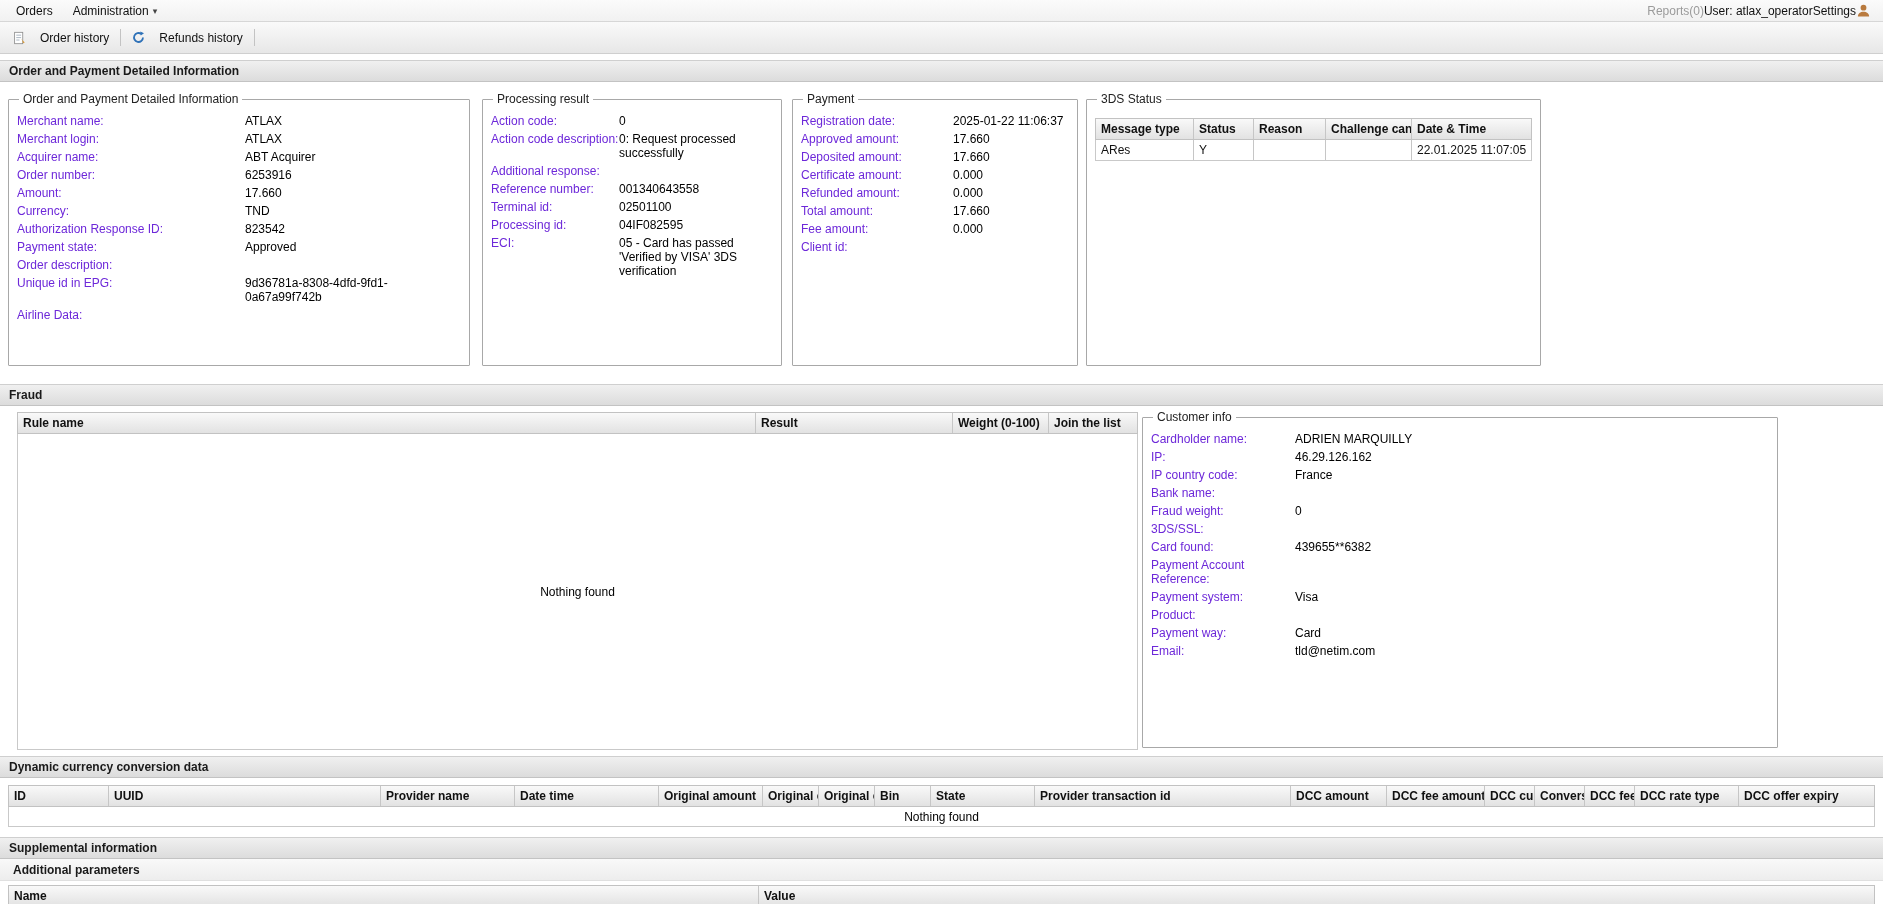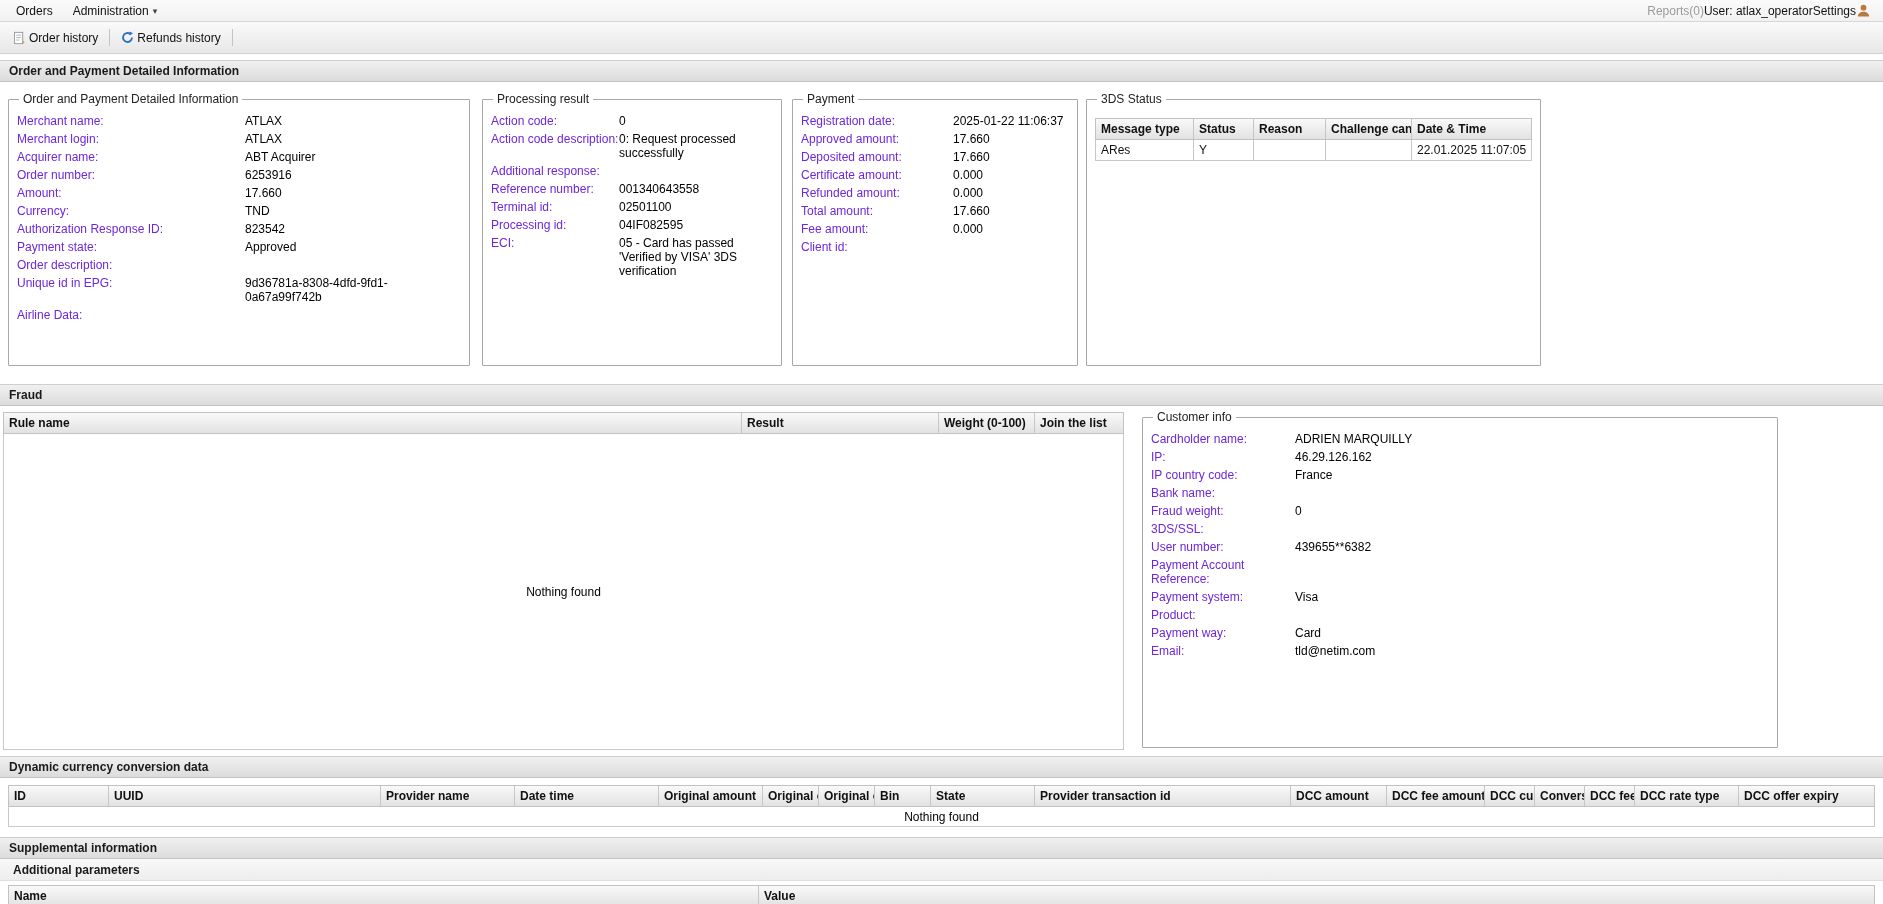--- a/index.html
+++ b/index.html
@@ -8,21 +8,21 @@
   
   .menubar{height:22px;display:flex;align-items:center;background:linear-gradient(#fbfbfb,#f1f1f1);
     border-bottom:1px solid #d7d7d7;padding:0 6px}
   .menu-item{padding:0 10px;height:100%;display:flex;align-items:center;gap:4px;cursor:default}
   .caret{font-size:9px;color:#444}
   .menu-right{margin-left:auto;display:flex;align-items:center;padding-right:6px}
   .muted{color:#9b9b9b}
   
   .tabbar{height:32px;display:flex;align-items:center;background:linear-gradient(#fafafa,#e7e7e7);
     border-bottom:1px solid #cfcfcf;padding:0 4px}
-  .tab{display:flex;align-items:center;gap:3px;padding:4px 9px;cursor:default}
+  .tab{display:flex;align-items:center;gap:14px;padding:4px 9px;cursor:default}
   .tabsep{width:1px;height:17px;background:#c3c3c3;margin:0 2px}
   
   .band{height:22px;display:flex;align-items:center;background:linear-gradient(#f0f0f0,#dcdcdc);
     border-top:1px solid #cfcfcf;border-bottom:1px solid #c3c3c3;font-weight:bold;padding:0 9px;color:#1a1a1a}
   .band.main{margin-top:6px}
   .band.fraud{margin-top:4px}
   .band.supp{margin-top:10px}
   .subband{height:22px;display:flex;align-items:center;background:linear-gradient(#f9f9f9,#ededed);
     border-bottom:1px solid #e0e0e0;font-weight:bold;padding:0 13px;margin-top:0;color:#1a1a1a}
   
@@ -43,21 +43,21 @@
   .rows{margin-top:4px}
   
   .ghead{display:flex;background:linear-gradient(#f9f9f9,#e2e2e2);border:1px solid #c2c2c2;font-weight:bold}
   .gc{padding:3px 5px;border-right:1px solid #c6c6c6;white-space:nowrap;overflow:hidden;line-height:14px}
   .gc:last-child{border-right:none;flex:1}
   .grow{display:flex;border:1px solid #c9c9c9;border-top:none;background:#fff}
   .grow .gc{font-weight:normal}
   #tds-table{margin-top:8px}
   
   .fraud-area{position:relative;height:350px;background:#fff}
-  .fraud-table{position:absolute;left:3px;top:6px;width:1121px}
+  .fraud-table{position:absolute;left:17px;top:6px;width:1121px}
   .fraud-body{height:316px;border:1px solid #c9c9c9;border-top:none;display:flex;align-items:center;
     justify-content:center;background:#fff;color:#000}
   #fs-cust{left:1142px;top:4px;width:636px;height:338px}
   
   .dcc-table{margin:7px 8px 0}
   .dcc-empty{height:20px;border:1px solid #c9c9c9;border-top:none;display:flex;align-items:center;
     justify-content:center;background:#fff;color:#000}
   
   .params-table{margin:4px 8px 0}
   .icon{display:inline-flex;align-items:center;justify-content:center}
@@ -299,21 +299,21 @@
         </div>
       <div class="frow">
           <span class="flbl">Fraud weight:</span>
           <span class="fval">0</span>
         </div>
       <div class="frow">
           <span class="flbl">3DS/SSL:</span>
           <span class="fval"></span>
         </div>
       <div class="frow">
-          <span class="flbl">User number:</span>
+          <span class="flbl">Card found:</span>
           <span class="fval">439655**6382</span>
         </div>
       <div class="frow">
           <span class="flbl">Payment Account Reference:</span>
           <span class="fval"></span>
         </div>
       <div class="frow">
           <span class="flbl">Payment system:</span>
           <span class="fval">Visa</span>
         </div>

